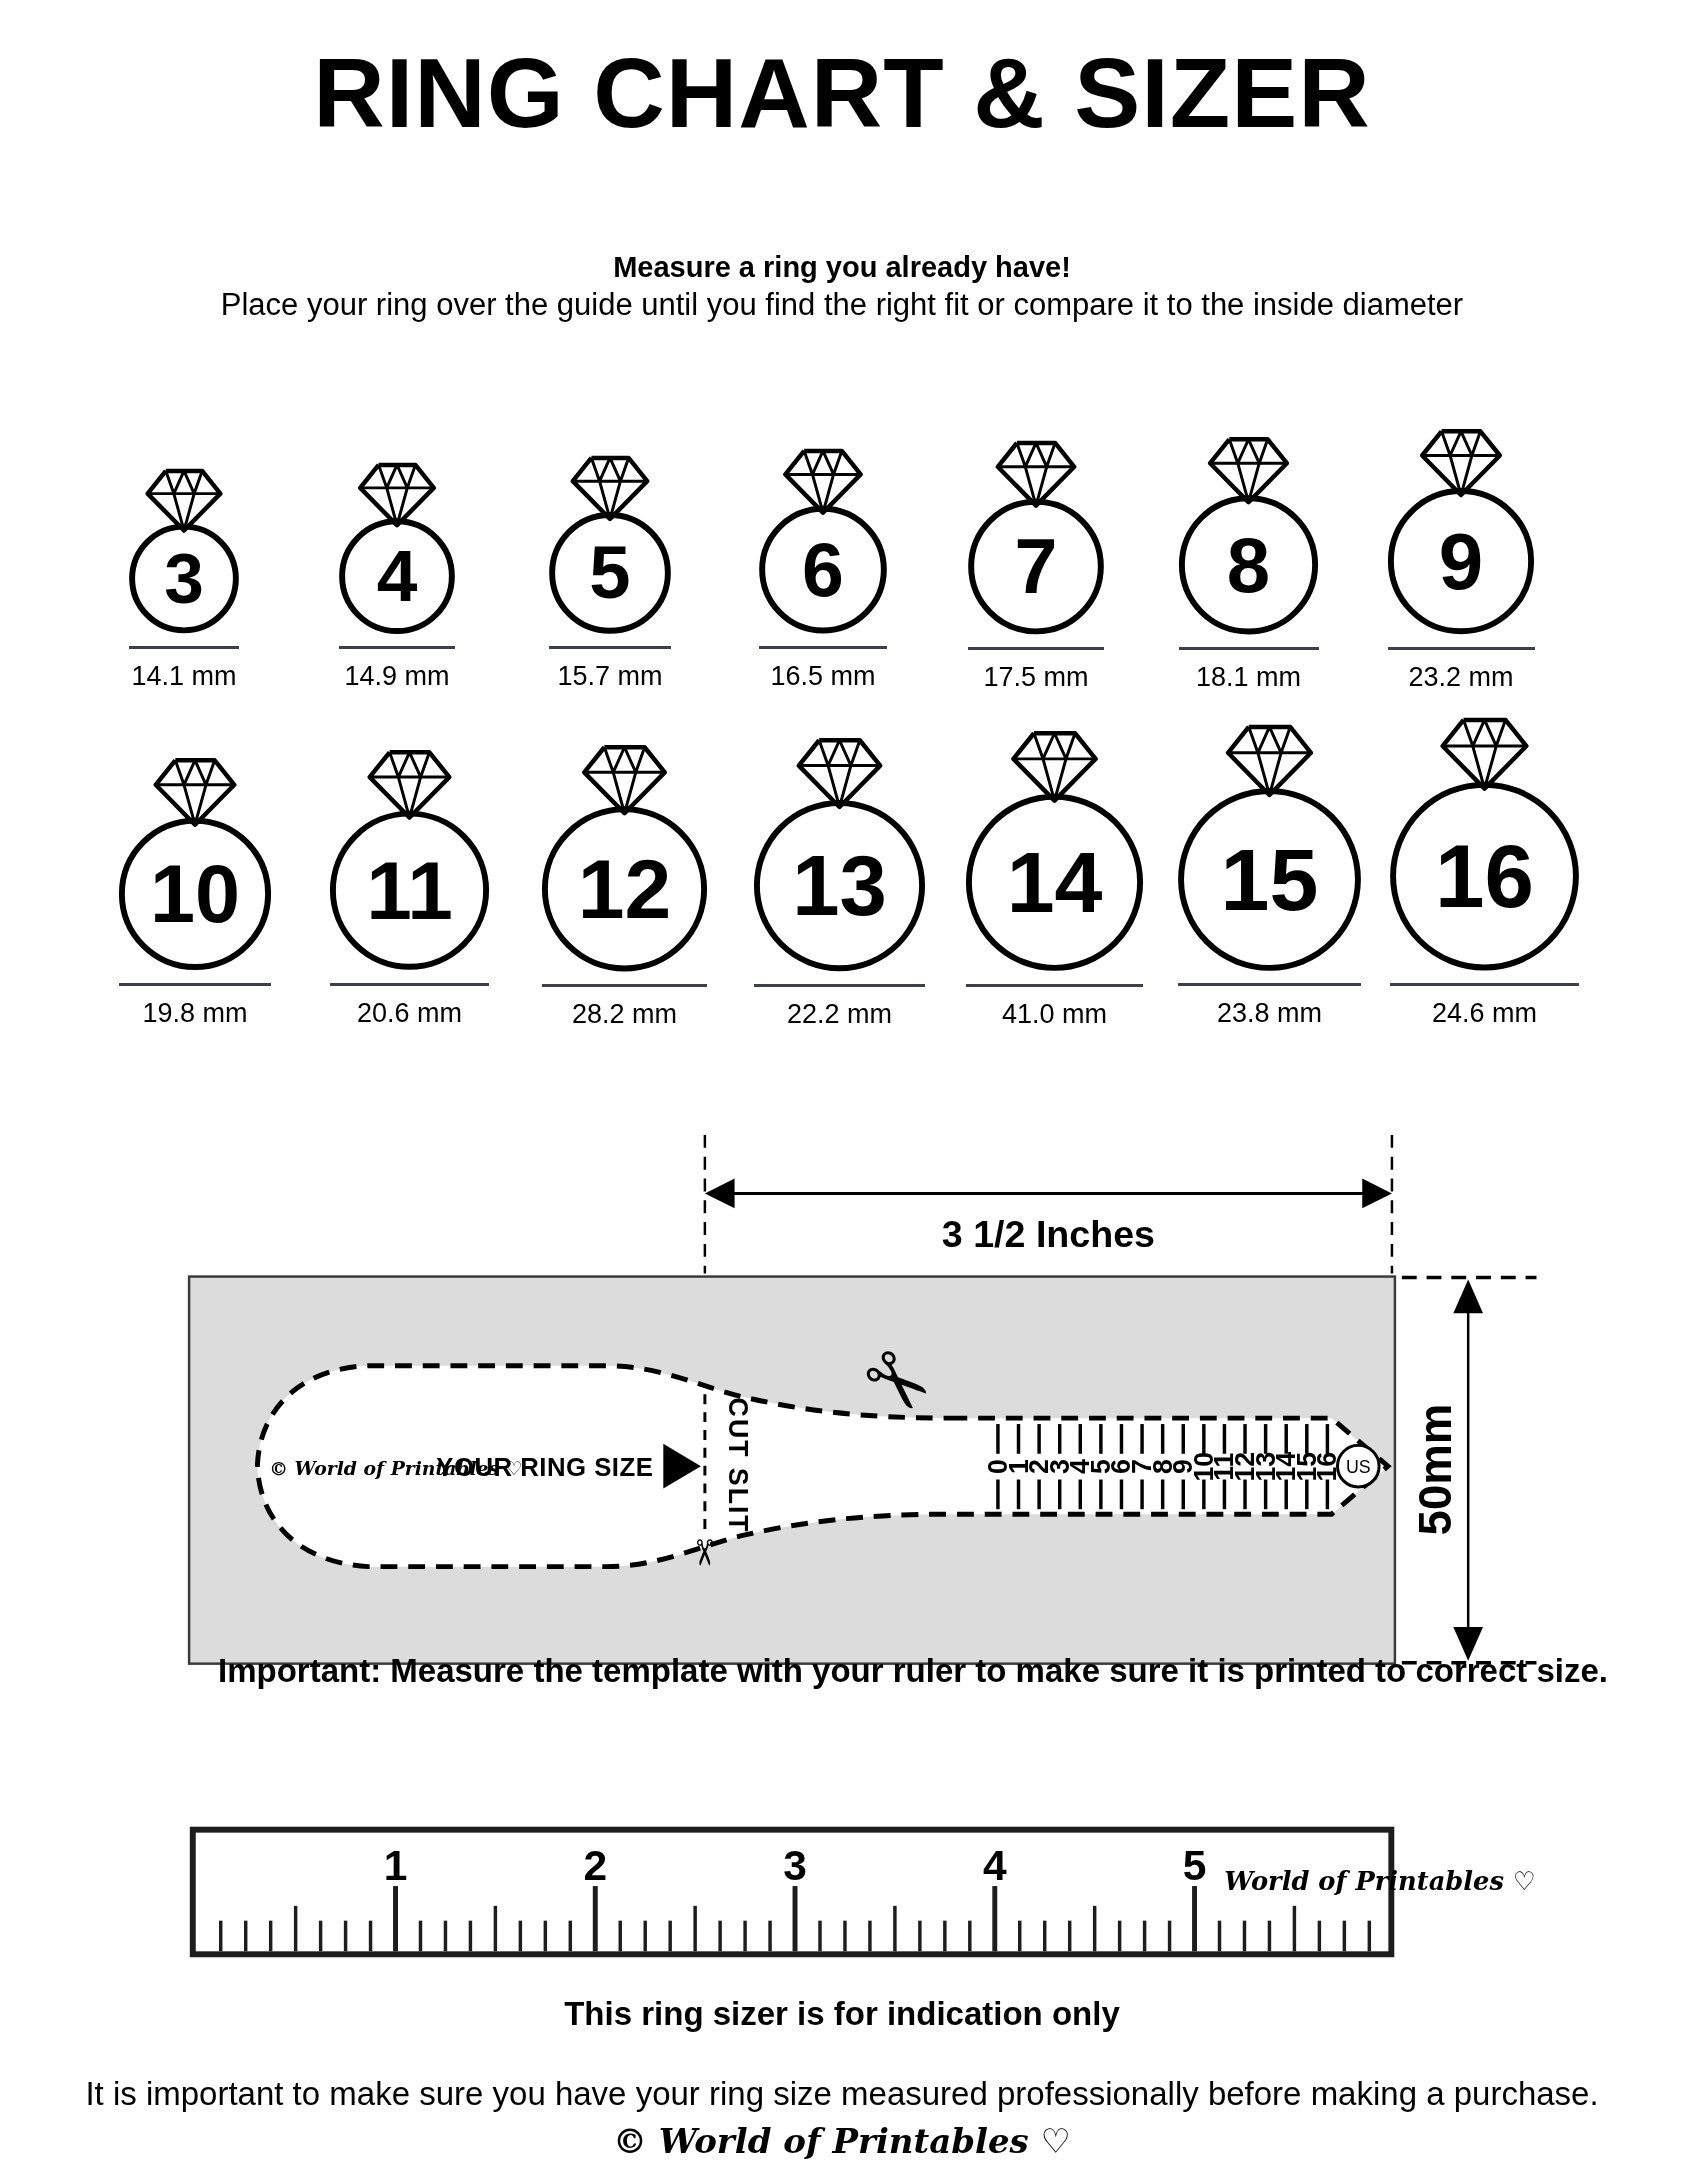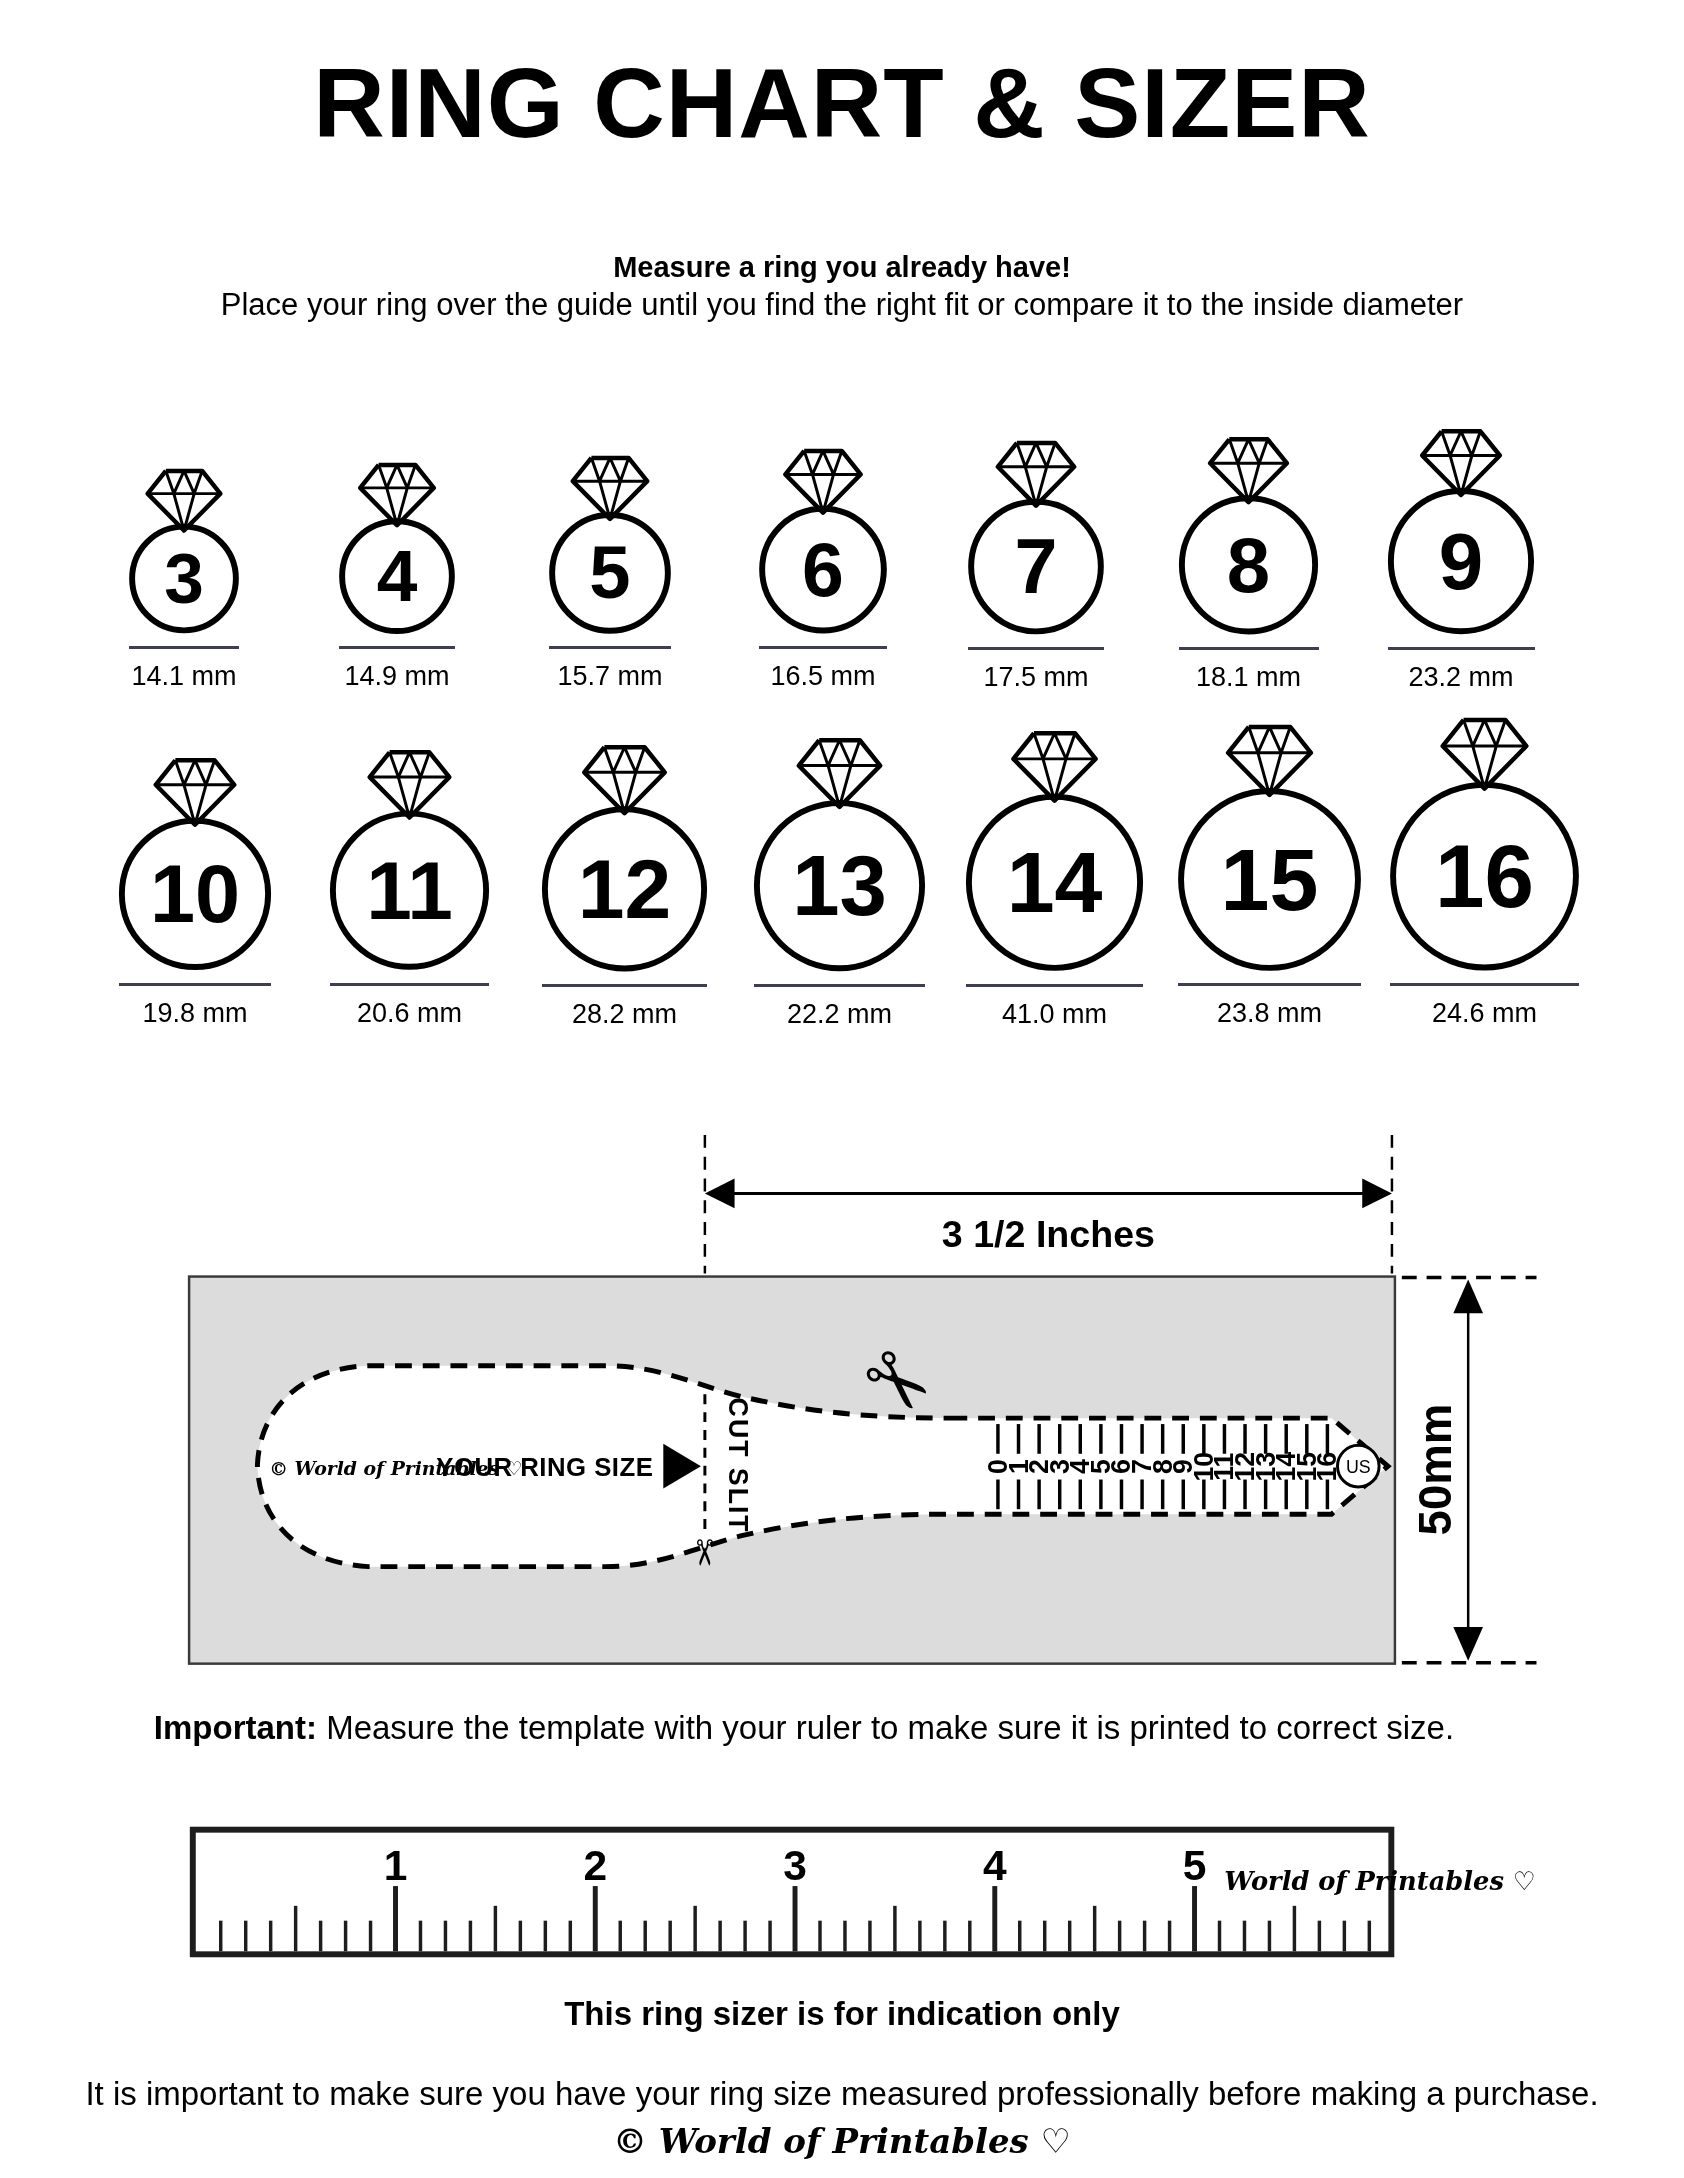--- a/index.html
+++ b/index.html
@@ -1,26 +1,26 @@
 <!DOCTYPE html>
 <html><head>
 <meta charset="utf-8">
 <style>
   html,body{margin:0;padding:0;background:#fff;}
   .page{position:relative;width:1684px;height:2178px;background:#fff;overflow:hidden;
         font-family:"Liberation Sans",sans-serif;color:#000;}
   .abs{position:absolute;}
   .center{left:0;width:100%;text-align:center;}
-  .page-title{top:36px;font-size:99px;font-weight:bold;letter-spacing:1px;margin-top:10px;}
+  .page-title{top:36px;font-size:99px;font-weight:bold;letter-spacing:1px;}
   .intro-heading{top:251px;font-size:29px;font-weight:bold;}
   .intro-line{top:287px;font-size:31px;}
   .ring-col{position:absolute;display:flex;flex-direction:column;align-items:center;}
   .ring-underline{height:3px;margin-top:10px;}
   .ring-mm{margin-top:12px;font-size:27px;height:30px;white-space:nowrap;}
-  .important-note{top:1709px;left:0;width:1608px;text-align:center;font-size:33px;}
+  .important-note{top:1652px;left:0;width:1608px;text-align:right;font-size:33px;font-weight:bold;}
   .footer-heading{top:1995px;font-size:33px;font-weight:bold;}
   .footer-note{top:2075px;font-size:33px;}
   .script-brand{font-family:"DejaVu Serif",serif;font-style:italic;font-weight:bold;}
   .footer-brand{top:2121px;font-size:34px;}
   svg text{font-family:"Liberation Sans",sans-serif;}
 </style>
 </head>
 <body>
 
 <div class="page">

